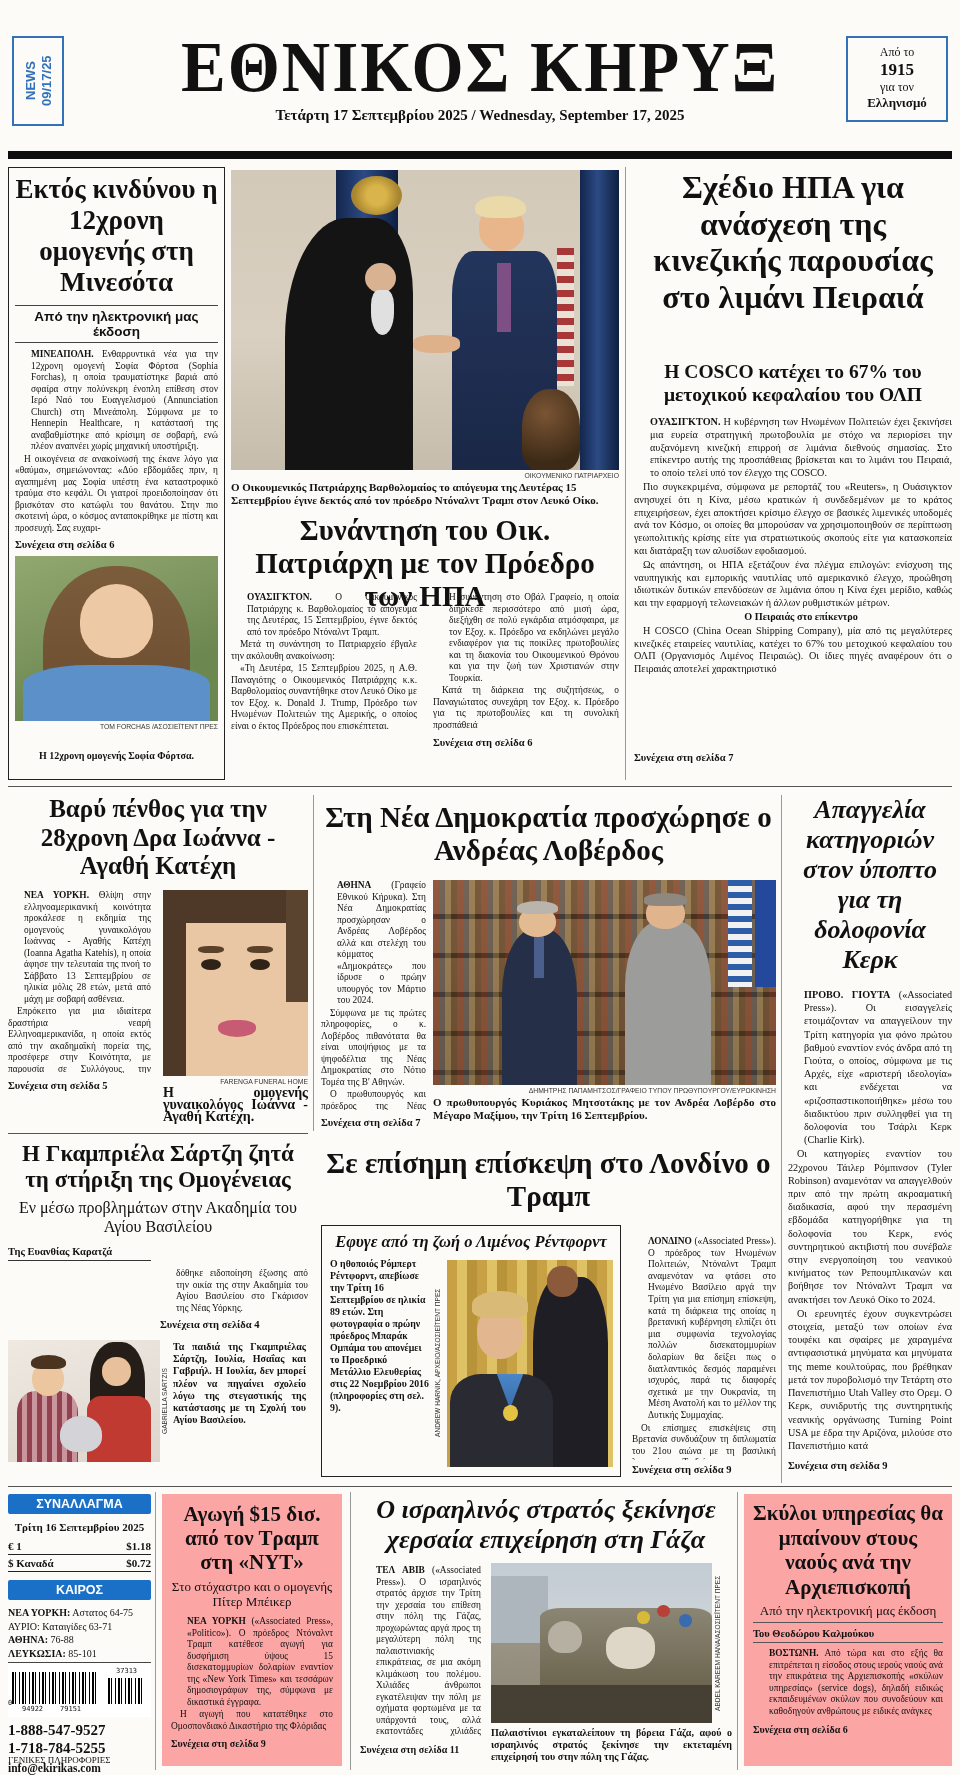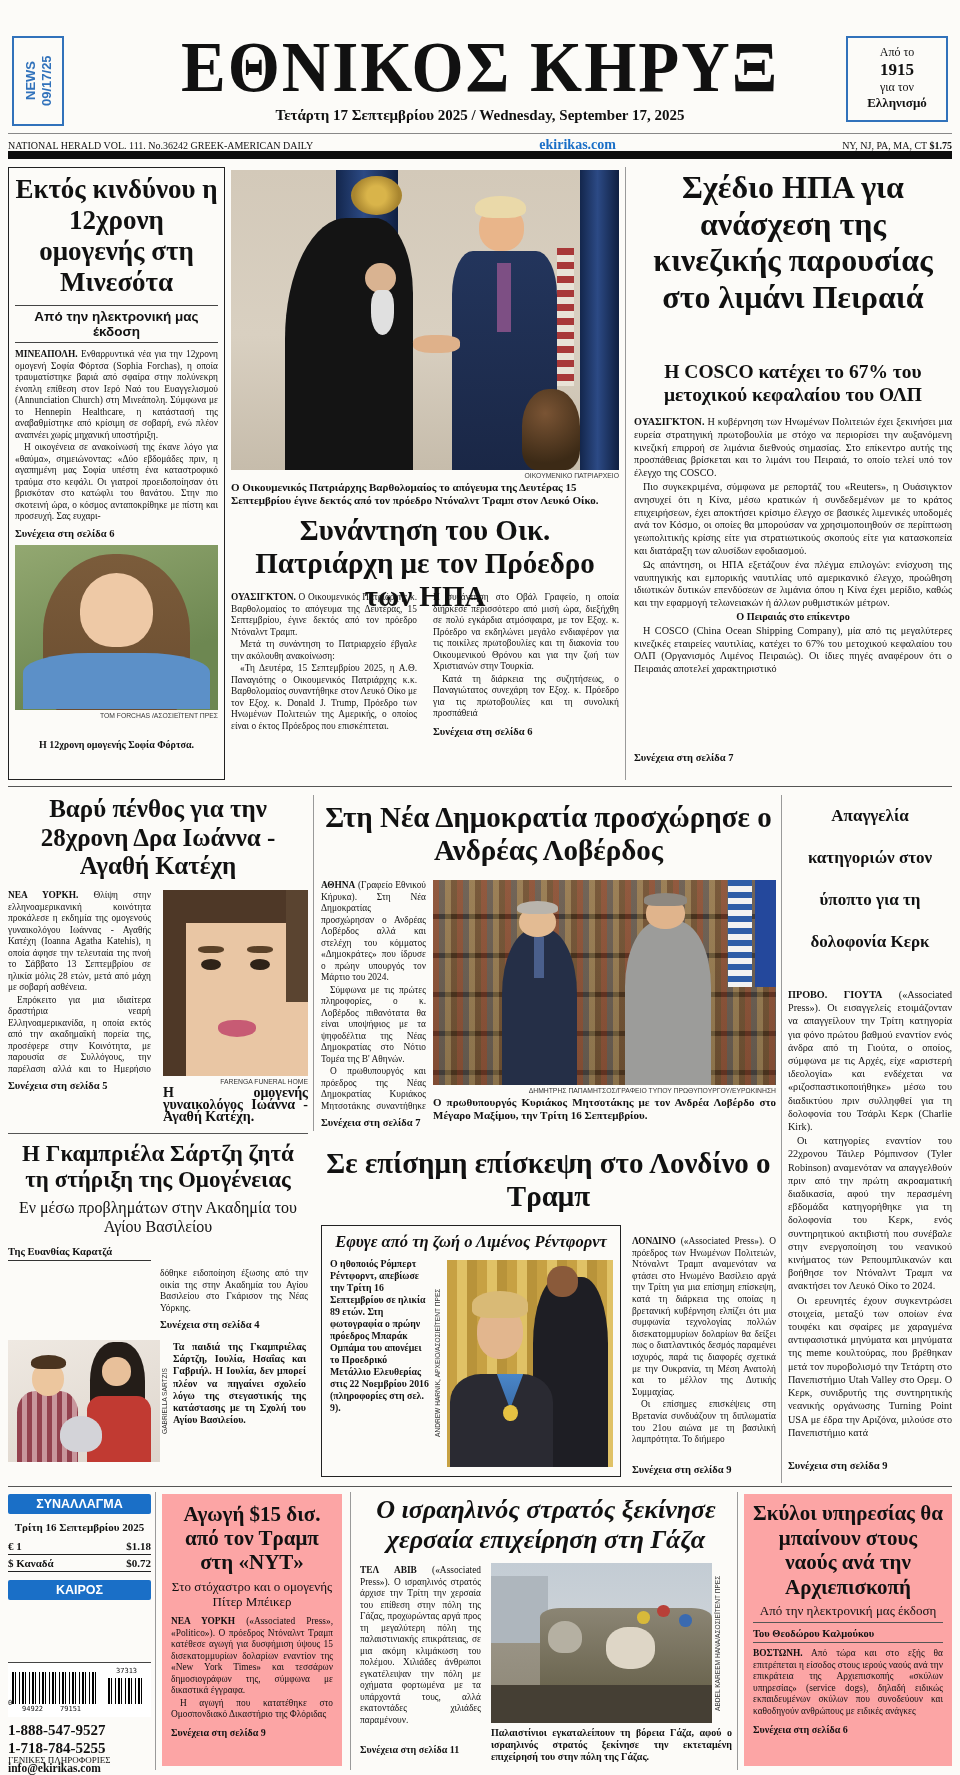--- a/index.html
+++ b/index.html
@@ -3,21 +3,21 @@
 <meta charset="utf-8">
 <style>
   html,body { margin:0; padding:0; background:#9a9a9a; }
   .page { position:relative; width:960px; height:1775px; margin:0 auto; background:#fcfbf8; color:#111;
           font-family:"Liberation Serif",serif; overflow:hidden; }
   .abs { position:absolute; }
   .hl { font-weight:700; text-align:center; font-family:"Liberation Serif",serif; }
   .sans { font-family:Liberation Serif, serif; }
   .bt { font-size:9.4px; line-height:11.5px; text-align:justify; }
   .bt p { margin:0 0 1px 0; text-indent:9px; }
-  .bt p.noind { text-indent:0; }
+  .bt p.noind { text-indent:0;margin-left:16px; }
   .more { font-weight:700; font-size:10.5px; }
   .credit { font-family:"Liberation Sans",sans-serif; font-size:6.8px; color:#333; text-align:right; white-space:nowrap; overflow:hidden; }
   .cap { font-weight:700; }
   .vtext { writing-mode:vertical-rl; transform:rotate(180deg); font-family:"Liberation Sans",sans-serif;
            font-size:6.6px; color:#333; text-align:center; overflow:hidden; }
   .vrule { position:absolute; width:1px; background:#9a9a9a; }
   .hrule { position:absolute; height:1px; background:#555; }
   .bhdr { background:#1a6fc7; color:#fff; font-family:"Liberation Sans",sans-serif; font-weight:700;
           font-size:12.5px; text-align:center; line-height:20px; border-radius:2px; }
   .graybox { background:#fca5a5; box-sizing:border-box; }
@@ -42,28 +42,20 @@
 
   <div class="abs hl" style="left:100px;top:107px;width:760px;font-size:15px;">Τετάρτη 17 Σεπτεμβρίου 2025 / Wednesday, September 17, 2025</div>
 
   <div class="abs" style="left:846px;top:36px;width:102px;height:86px;border:2px solid #3172bb;text-align:center;box-sizing:border-box;padding-top:7px;">
     <div class="sans" style="font-size:12px;">Από το</div>
     <div class="sans" style="font-size:17px;font-weight:700;">1915</div>
     <div class="sans" style="font-size:12px;">για τον</div>
     <div class="sans" style="font-size:13px;font-weight:700;">Ελληνισμό</div>
   </div>
 
-  <div class="abs" style="left:8px;top:133px;width:944px;border-top:1px solid #888;padding-top:3px;display:flex;justify-content:space-between;align-items:baseline;">
-    <span class="sans" style="font-size:10px;">NATIONAL HERALD VOL. 111.  No.36242   GREEK-AMERICAN DAILY</span>
-    <span class="sans" style="font-size:14px;font-weight:700;color:#1a6fc7;">ekirikas.com</span>
-    <span class="sans" style="font-size:10px;">
-      <span>NY, NJ, PA, MA, CT</span>
-      <b>$1.75</b>
-    </span>
-  </div>
   <div class="abs" style="left:8px;top:151px;width:944px;height:8px;background:#0d0d0d;"></div>
 
   <div class="abs" style="left:8px;top:167px;width:217px;height:613px;border:1.5px solid #222;box-sizing:border-box;padding:4px 6px;">
     <div class="hl" style="font-size:27px;line-height:31px;margin:2px 0 7px;">Εκτός κινδύνου η 12χρονη ομογενής στη Μινεσότα</div>
     <div class="kicker" style="font-size:13.5px;padding:3px 0;margin-bottom:6px;">Από την ηλεκτρονική μας έκδοση</div>
     <div class="bt">
       <p class="noind"><b>ΜΙΝΕΑΠΟΛΗ.</b> <span>Ενθαρρυντικά νέα για την 12χρονη ομογενή Σοφία Φόρτσα (Sophia Forchas), η οποία τραυματίστηκε βαριά από σφαίρα στην πολύνεκρη ένοπλη επίθεση στον Ιερό Ναό του Ευαγγελισμού (Annunciation Church) στη Μινεάπολη. Σύμφωνα με το Hennepin Healthcare, η κατάστασή της αναβαθμίστηκε από κρίσιμη σε σοβαρή, ενώ πλέον αναπνέει χωρίς μηχανική υποστήριξη.</span></p>
       <p>Η οικογένεια σε ανακοίνωσή της έκανε λόγο για «θαύμα», σημειώνοντας: «Δύο εβδομάδες πριν, η αγαπημένη μας Σοφία υπέστη ένα καταστροφικό τραύμα στο κεφάλι. Οι γιατροί προειδοποίησαν ότι βρισκόταν στο κατώφλι του θανάτου. Στην πιο σκοτεινή ώρα, ο κόσμος ανταποκρίθηκε με πίστη και προσευχή. Σας ευχαρι-</p>
     </div>
     <div class="more" style="margin-top:5px;">Συνέχεια στη σελίδα 6</div>
@@ -157,21 +149,21 @@
     <div class="ps" style="left:62%;top:9%;width:11.5%;height:15%;background:#e0b48c;border-radius:46%;"></div>
     <div class="ps" style="left:61.5%;top:6.5%;width:12.5%;height:6%;background:#8e8880;border-radius:50% 50% 30% 30%;"></div>
     <div class="ps" style="left:86%;top:0;width:7%;height:52%;background:repeating-linear-gradient(180deg,#2e5da8 0 6px,#f2f2f2 6px 12px);"></div>
     <div class="ps" style="left:94%;top:0;width:6%;height:52%;background:#24489c;"></div>
   </div>
   <div class="abs credit" style="left:433px;top:1087px;width:343px;">ΔΗΜΗΤΡΗΣ ΠΑΠΑΜΗΤΣΟΣ/ΓΡΑΦΕΙΟ ΤΥΠΟΥ ΠΡΩΘΥΠΟΥΡΓΟΥ/ΕΥΡΩΚΙΝΗΣΗ</div>
   <div class="abs cap" style="left:433px;top:1096px;width:343px;font-size:11px;line-height:13px;text-align:justify;">Ο πρωθυπουργός Κυριάκος Μητσοτάκης με τον Ανδρέα Λοβέρδο στο Μέγαρο Μαξίμου, την Τρίτη 16 Σεπτεμβρίου.</div>
 
   <div class="vrule" style="left:781px;top:795px;height:688px;"></div>
 
-  <div class="abs hl" style="left:788px;top:795px;width:164px;font-size:17px;line-height:42px;">Απαγγελία κατηγοριών στον ύποπτο για τη δολοφονία Κερκ</div>
+  <div class="abs hl" style="left:788px;top:795px;width:164px;font-size:26px;line-height:30px;font-style:italic;">Απαγγελία κατηγοριών στον ύποπτο για τη δολοφονία Κερκ</div>
   <div class="abs bt" style="left:788px;top:988px;width:164px;height:462px;overflow:hidden;font-size:10.2px;line-height:13.2px;">
     <p class="noind"><b>ΠΡΟΒΟ. ΓΙΟΥΤΑ</b> <span>(«Associated Press»). Οι εισαγγελείς ετοιμάζονταν να απαγγείλουν την Τρίτη κατηγορία για φόνο πρώτου βαθμού εναντίον ενός άνδρα από τη Γιούτα, ο οποίος, σύμφωνα με τις Αρχές, είχε «αριστερή ιδεολογία» και ενδέχεται να «ριζοσπαστικοποιήθηκε» μέσω του διαδικτύου πριν συλληφθεί για τη δολοφονία του Τσάρλι Κερκ (Charlie Kirk).</span></p>
     <p>Οι κατηγορίες εναντίον του 22χρονου Τάιλερ Ρόμπινσον (Tyler Robinson) αναμενόταν να απαγγελθούν πριν από την πρώτη ακροαματική διαδικασία, αφού την περασμένη εβδομάδα κατηγορήθηκε για τη δολοφονία του Κερκ, ενός συντηρητικού ακτιβιστή που συνέβαλε στην ενεργοποίηση του νεανικού κινήματος των Ρεπουμπλικανών και βοήθησε τον Ντόναλντ Τραμπ να ανακτήσει τον Λευκό Οίκο το 2024.</p>
     <p>Οι ερευνητές έχουν συγκεντρώσει στοιχεία, μεταξύ των οποίων ένα τουφέκι και σφαίρες με χαραγμένα αντιφασιστικά μηνύματα και μηνύματα της meme κουλτούρας, που βρέθηκαν μετά τον πυροβολισμό την Τετάρτη στο Πανεπιστήμιο Utah Valley στο Ορεμ. Ο Κερκ, συνιδρυτής της συντηρητικής νεανικής οργάνωσης Turning Point USA με έδρα την Αριζόνα, μιλούσε στο Πανεπιστήμιο κατά</p>
   </div>
   <div class="abs more" style="left:788px;top:1460px;">Συνέχεια στη σελίδα 9</div>
 
   <div class="hrule" style="left:8px;top:1133px;width:300px;"></div>
   <div class="abs hl" style="left:8px;top:1141px;width:300px;font-size:23px;line-height:26px;">Η Γκαμπριέλα Σάρτζη ζητά τη στήριξη της Ομογένειας</div>
   <div class="abs sans" style="left:8px;top:1199px;width:300px;font-size:16px;line-height:18.5px;text-align:center;">Εν μέσω προβλημάτων στην Ακαδημία του Αγίου Βασιλείου</div>
@@ -221,20 +213,26 @@
   <div class="abs hl" style="left:8px;top:1521px;width:143px;font-size:11px;">Τρίτη 16 Σεπτεμβρίου 2025</div>
   <div class="abs" style="left:8px;top:1540px;width:143px;display:flex;justify-content:space-between;font-size:11px;font-weight:700;border-bottom:1px solid #222;padding-bottom:2px;">
     <span>€ 1</span>
     <span>$1.18</span>
   </div>
   <div class="abs" style="left:8px;top:1557px;width:143px;display:flex;justify-content:space-between;font-size:11px;font-weight:700;border-bottom:1px solid #222;padding-bottom:2px;">
     <span>$ Καναδά</span>
     <span>$0.72</span>
   </div>
   <div class="abs bhdr" style="left:8px;top:1580px;width:143px;height:20px;">ΚΑΙΡΟΣ</div>
+  <div class="abs sans" style="left:8px;top:1606px;width:143px;font-size:10px;line-height:13.5px;">
+    <div><b>ΝΕΑ ΥΟΡΚΗ:</b><span> Αστατος 64-75</span></div>
+    <div><span>ΑΥΡΙΟ:</span><span> Καταιγίδες 63-71</span></div>
+    <div><b>ΑΘΗΝΑ:</b><span> 76-88</span></div>
+    <div><b>ΛΕΥΚΩΣΙΑ:</b><span> 85-101</span></div>
+  </div>
   <div class="abs" style="left:8px;top:1662px;width:143px;height:54px;background:#fff;border-top:1px solid #444;">
     <div class="ps bars" style="left:4px;top:9px;width:84px;height:32px;"></div>
     <div class="ps bars" style="left:100px;top:15px;width:36px;height:26px;"></div>
     <span class="bcnum" style="left:0;top:36px;">0</span>
     <span class="bcnum" style="left:14px;top:42px;">94922</span>
     <span class="bcnum" style="left:52px;top:42px;">79151</span>
     <span class="bcnum" style="left:108px;top:4px;">37313</span>
   </div>
   <div class="abs sans" style="left:8px;top:1722px;font-size:15px;font-weight:700;">1-888-547-9527</div>
   <div class="abs sans" style="left:8px;top:1740px;font-size:15px;font-weight:700;">1-718-784-5255</div>

